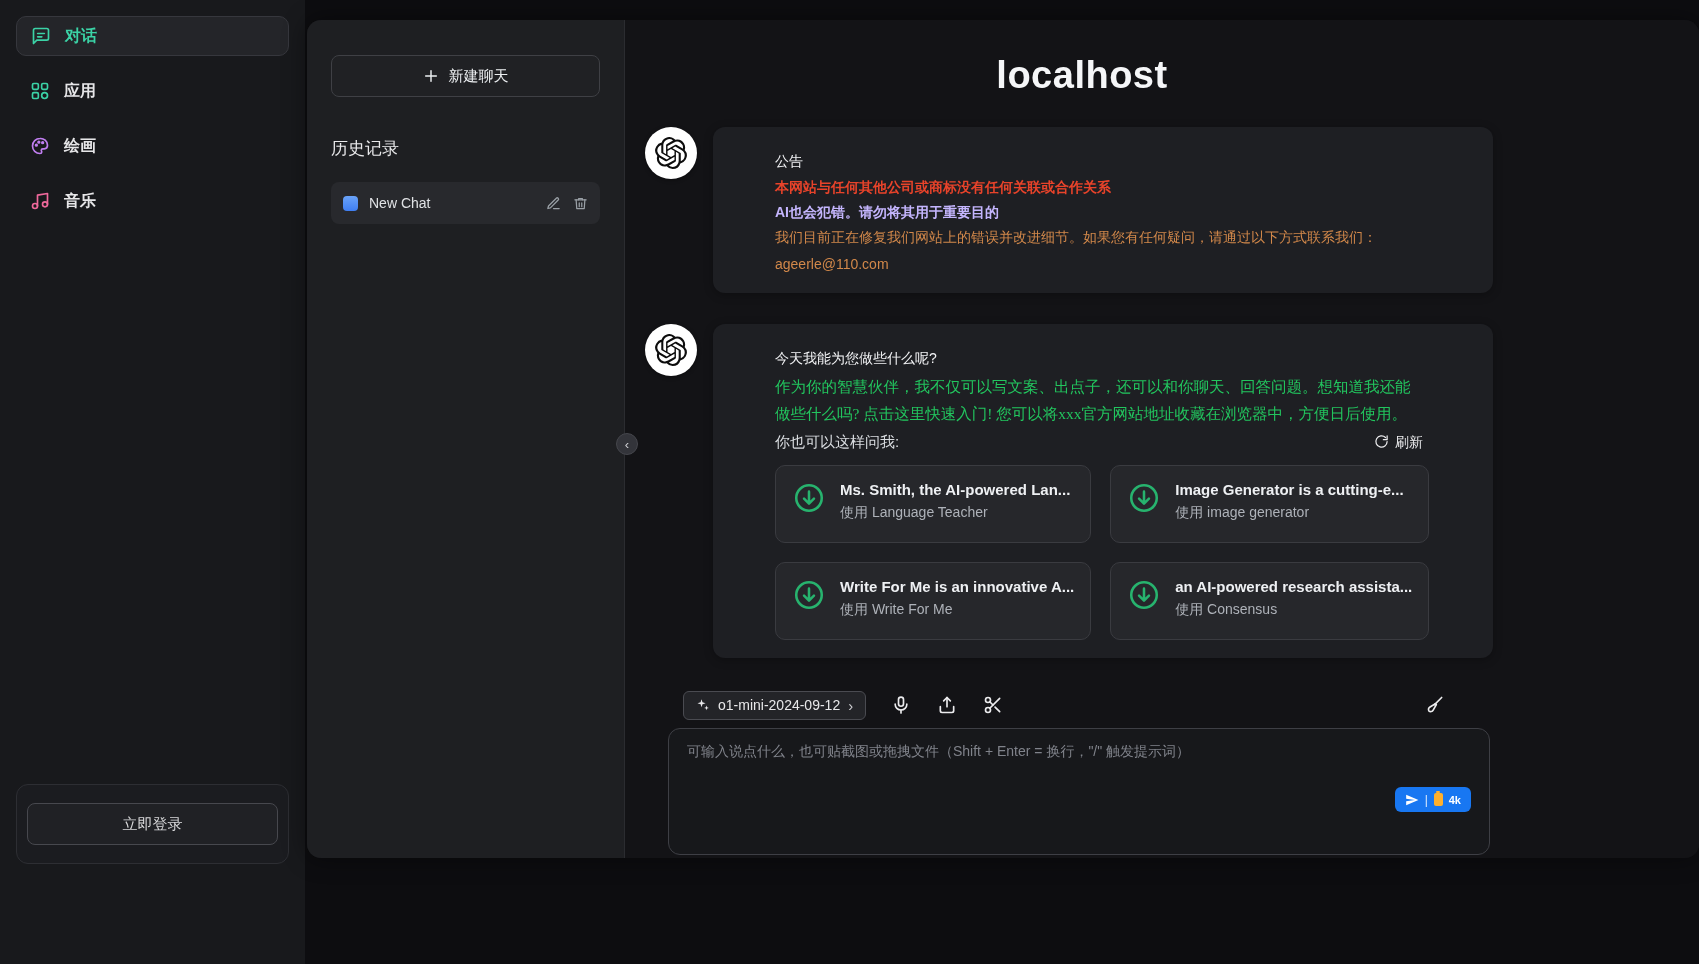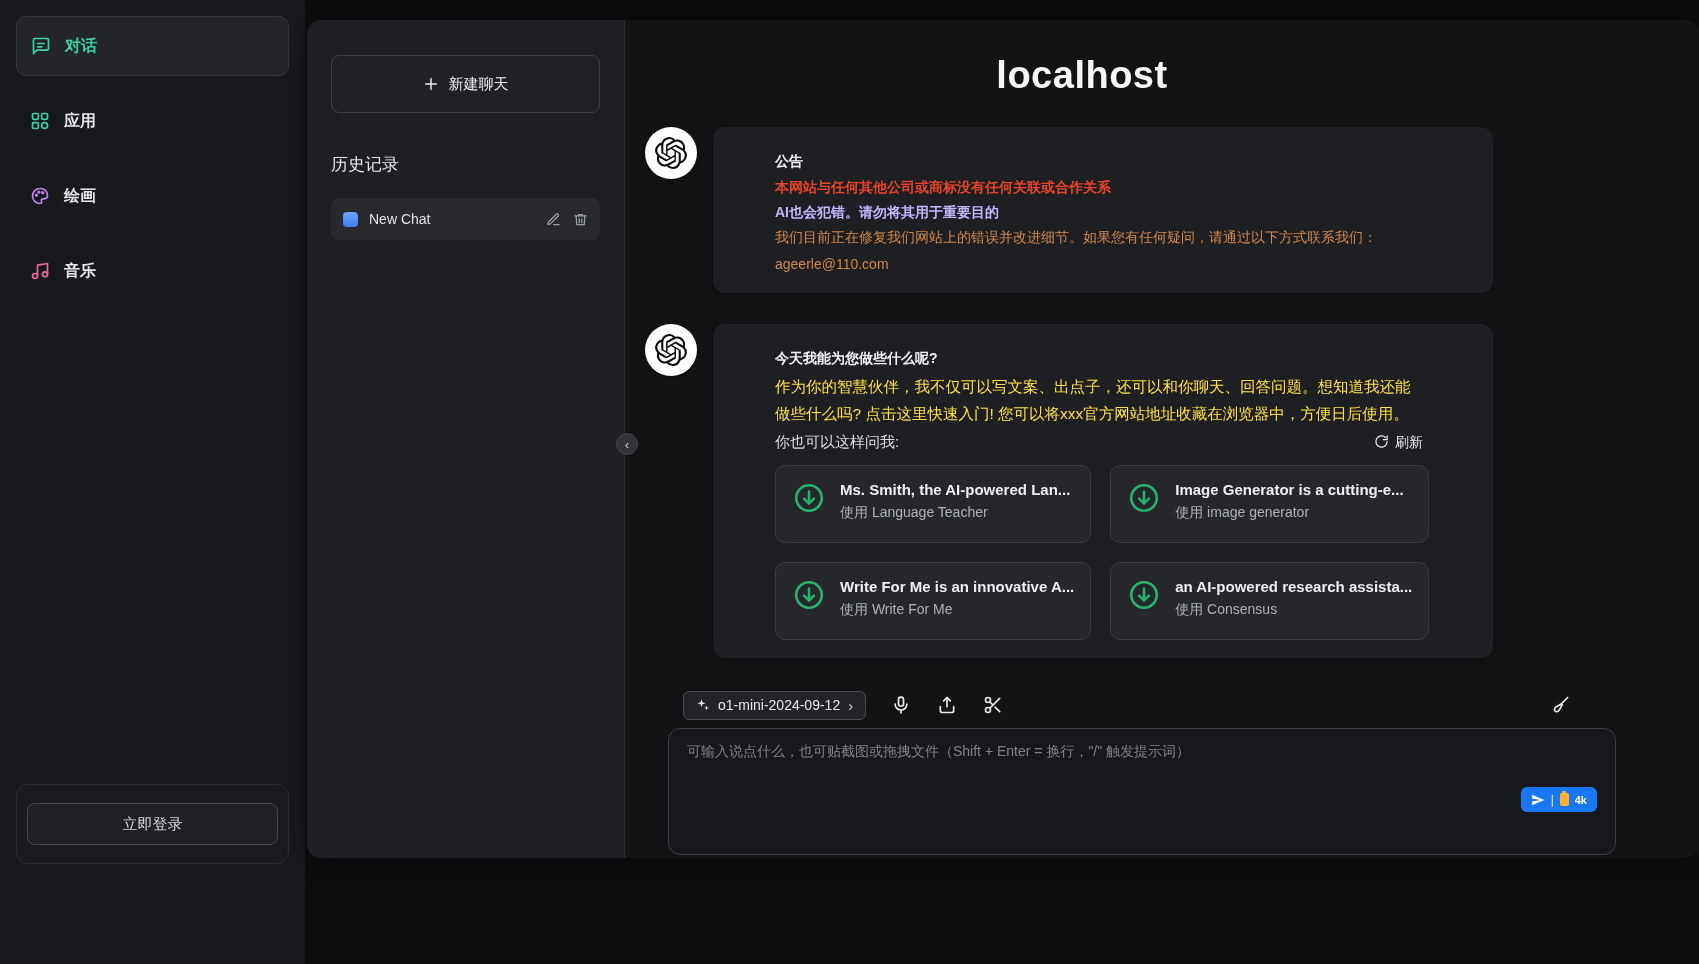--- a/index.html
+++ b/index.html
@@ -2,38 +2,38 @@
 <html><head>
 <meta charset="utf-8">
 <style>
   * { margin:0; padding:0; box-sizing:border-box; }
   html,body { width:1699px; height:964px; overflow:hidden; background:#0d0d10;
     font-family:"Liberation Sans","DejaVu Sans",sans-serif; color:#e8e8ea; }
   .app { position:relative; width:1699px; height:964px; }
 
   
   .sidebar { position:absolute; left:0; top:0; bottom:0; width:305px; background:#18191c; padding:16px; }
-  .nav-item { display:flex; align-items:center; gap:14px; height:60px; padding:0 14px;
+  .nav-item { display:flex; align-items:center; gap:14px; height:40px; padding:0 14px;
     border-radius:10px; margin-bottom:15px; cursor:pointer; font-size:16px; font-weight:600; color:#e6e6e8; }
   .nav-item.active { background:#242529; border:1px solid #36373d; color:#3bd3a6; }
   .nav-item .icon { width:20px; height:20px; display:flex; align-items:center; justify-content:center; }
   .nav-item svg { width:20px; height:20px; }
   .login-box { position:absolute; left:16px; right:16px; bottom:100px; border:1px solid #2d2e33;
     border-radius:12px; padding:18px 10px; background:#1b1c20; }
   .login-btn { display:block; width:100%; height:42px; background:#202125; border:1px solid #47484e;
     border-radius:8px; color:#d8d8da; font-size:15px; cursor:pointer; font-family:inherit; }
 
   
   .window { position:absolute; left:307px; top:20px; right:0; bottom:106px; border-radius:14px;
     overflow:hidden; display:flex; background:#131316; box-shadow:0 0 24px rgba(0,0,0,.45); }
 
   
   .chatlist { width:318px; flex-shrink:0; background:#1e1f22; border-right:1px solid #2b2c30;
     padding:35px 24px 24px; position:relative; }
-  .new-chat { width:100%; height:58px; display:flex; align-items:center; justify-content:center; gap:10px;
+  .new-chat { width:100%; height:42px; display:flex; align-items:center; justify-content:center; gap:10px;
     background:#202124; border:1px solid #3f4045; border-radius:8px; color:#eceff1; font-size:15px;
     cursor:pointer; font-family:inherit; }
   .new-chat svg { width:16px; height:16px; }
   .history-title { margin-top:40px; font-size:17px; color:#e9e9eb; }
   .chat-item { margin-top:22px; height:42px; display:flex; align-items:center; gap:11px; padding:0 12px;
     background:#28292d; border-radius:8px; cursor:pointer; }
   .chat-square { width:15px; height:15px; border-radius:4px; background:linear-gradient(180deg,#6aa3f8,#3f7ef2); flex-shrink:0; }
   .chat-item-title { flex:1; font-size:14px; color:#e0e2e5; }
   .chat-item-actions { display:flex; gap:12px; }
   .mini-icon { width:15px; height:15px; cursor:pointer; display:flex; }
@@ -47,43 +47,43 @@
   .main { flex:1; display:flex; flex-direction:column; position:relative; background:#131316; }
   .page-title { margin:34px 160px 0 0; text-align:center; font-size:38px; font-weight:800; color:#f5f6f8; letter-spacing:.5px; }
   .messages { flex:1; overflow:hidden; padding:30px 0 0 20px; }
   .msg { display:flex; align-items:flex-start; gap:16px; margin-bottom:31px; }
   .avatar { width:52px; height:52px; border-radius:50%; background:#ffffff; flex-shrink:0;
     display:flex; align-items:center; justify-content:center; box-shadow:0 1px 4px rgba(0,0,0,.4); }
   .avatar svg { width:32px; height:32px; }
   .bubble { width:780px; background:#1e1f23; border-radius:12px; padding:20px 70px 18px 62px;
     box-shadow:0 2px 10px rgba(0,0,0,.28); }
   .bubble p { margin:3px 0; font-size:14px; line-height:22px; }
-  .b-title { font-size:15px; font-weight:700; color:#f2f3f5; margin-bottom:4px !important; }
+  .b-title { font-size:15px; font-weight:400; color:#f2f3f5; margin-bottom:4px !important; }
   .t-red-bold { color:#e8432a; font-weight:700; }
   .t-red { color:#c4b5fd; font-weight:600; }
   .t-orange { color:#d2884a; }
   .email-link { color:#d2884a; font-size:14px; line-height:22px; text-decoration:none; cursor:pointer; display:inline-block; margin-top:2px; }
 
-  .welcome-body { font-size:15.5px !important; line-height:27px !important; color:#fde047; }
+  .welcome-body { font-size:15.5px !important; line-height:27px !important; color:#22c55e;font-family:Liberation Serif, serif; }
   .hint-row { display:flex; align-items:center; justify-content:space-between; margin:6px 0 13px; }
   .hint-text { font-size:15px; color:#dadde1; }
   .refresh-btn { display:flex; gap:6px; font-size:14px; color:#ebebed; cursor:pointer; }
   .refresh-btn svg { width:15px; height:15px; }
 
   .sug-grid { display:grid; grid-template-columns:1fr 1fr; gap:19px; width:648px; }
   .sug-card { display:flex; align-items:flex-start; gap:14px; background:#26272b; border:1px solid #3a3b40;
     border-radius:10px; padding:15px 16px; cursor:pointer; min-height:78px; }
   .sug-icon { width:34px; height:34px; flex-shrink:0; display:flex; }
   .sug-icon svg { width:34px; height:34px; }
   .sug-text { min-width:0; }
   .sug-title { font-size:15px; font-weight:600; color:#eef0f3; white-space:nowrap; overflow:hidden; }
   .sug-sub { font-size:14px; color:#aeb2b9; margin-top:6px; white-space:nowrap; overflow:hidden; }
 
   
-  .composer { width:948px; margin:0 0 3px 43px; }
+  .composer { width:822px; margin:0 0 3px 43px; }
   .toolbar { display:flex; align-items:center; gap:24px; height:40px; padding:0 44px 0 15px; margin-bottom:3px; }
   .model-chip { display:flex; align-items:center; gap:8px; height:29px; padding:0 12px; background:#232428;
     border:1px solid #4a4b51; border-radius:6px; color:#e8e8ea; font-size:14px; cursor:pointer; font-family:inherit; }
   .model-chip svg { width:14px; height:14px; }
   .chev { font-size:15px; color:#cfcfd3; }
   .tool-btn { width:22px; height:22px; display:flex; align-items:center; justify-content:center; cursor:pointer; }
   .tool-btn svg { width:20px; height:20px; }
   .tool-btn.right { margin-left:auto; }
   .input-box { position:relative; height:127px; border:1px solid #3e3f45; border-radius:12px; background:#17181b; padding:14px 18px; }
   .input-box textarea { width:100%; height:70px; background:transparent; border:none; outline:none; resize:none;

